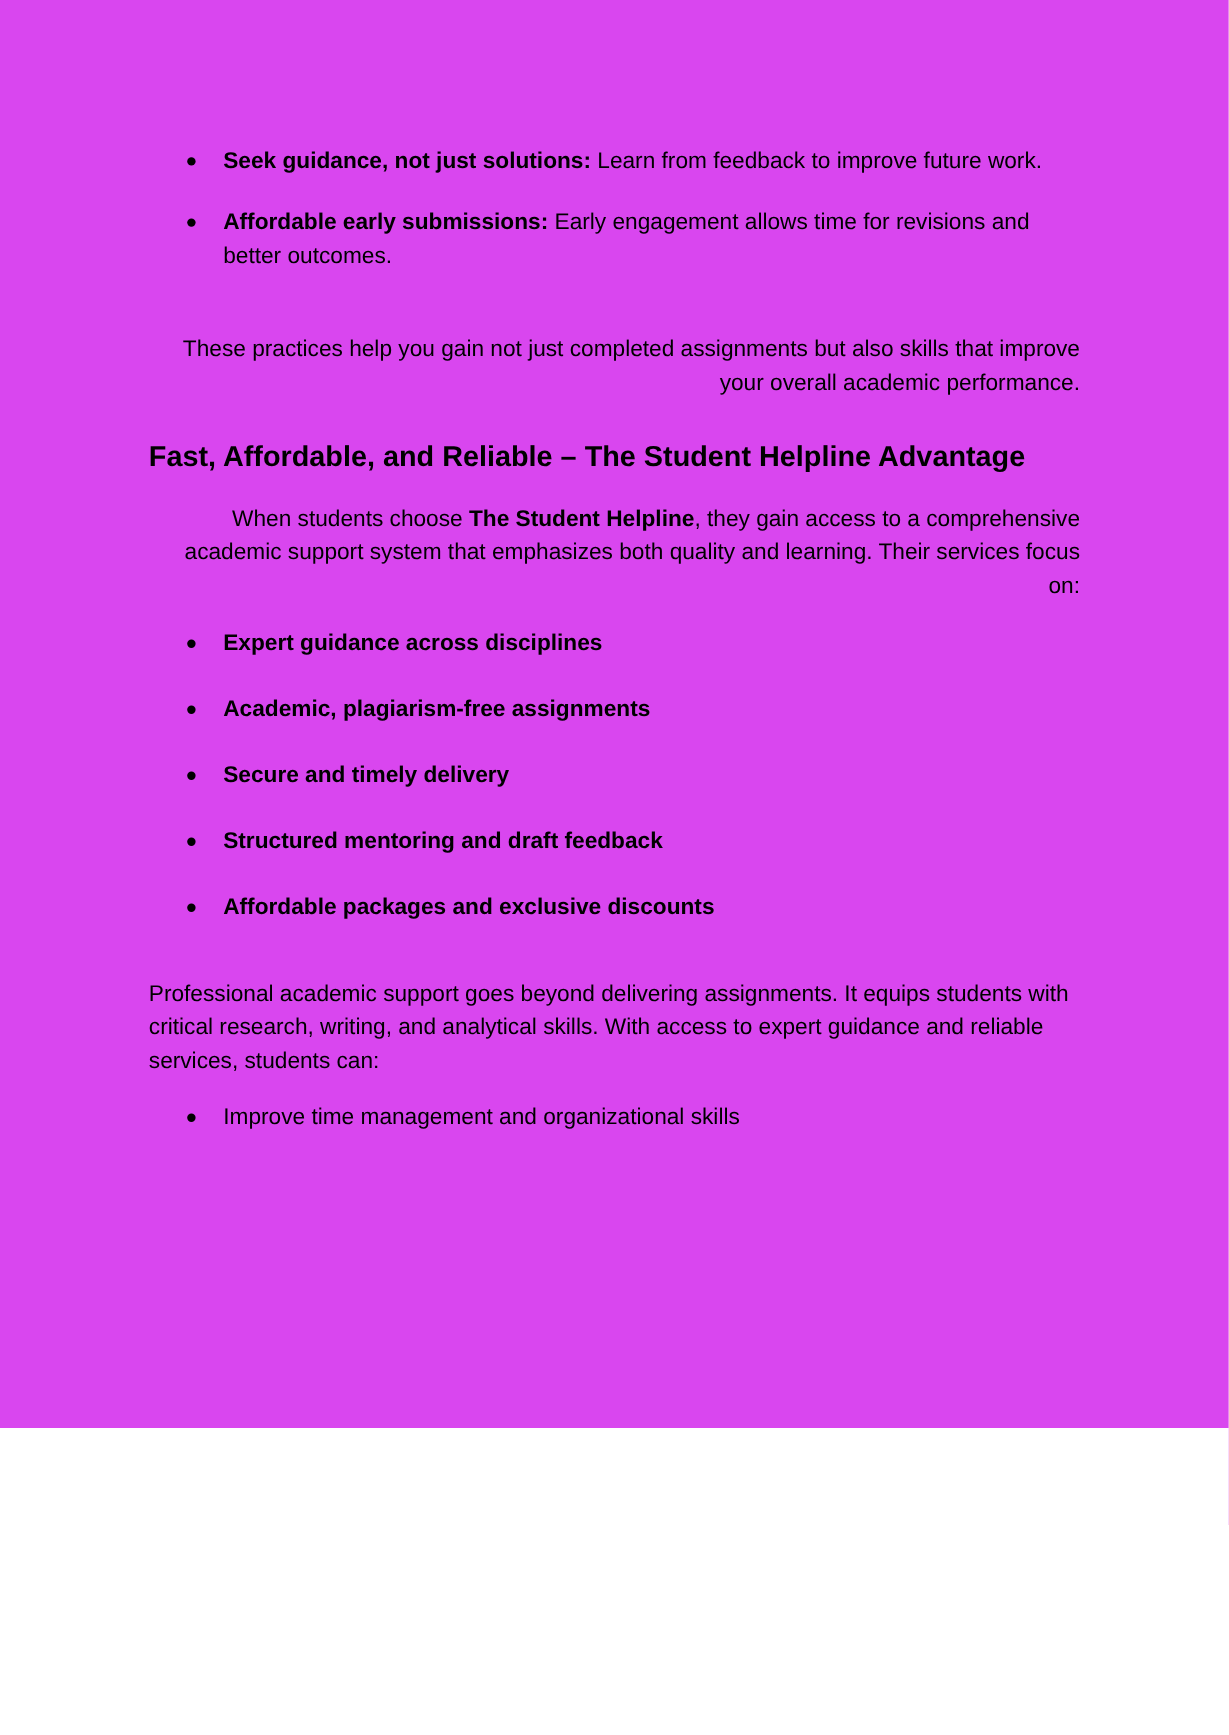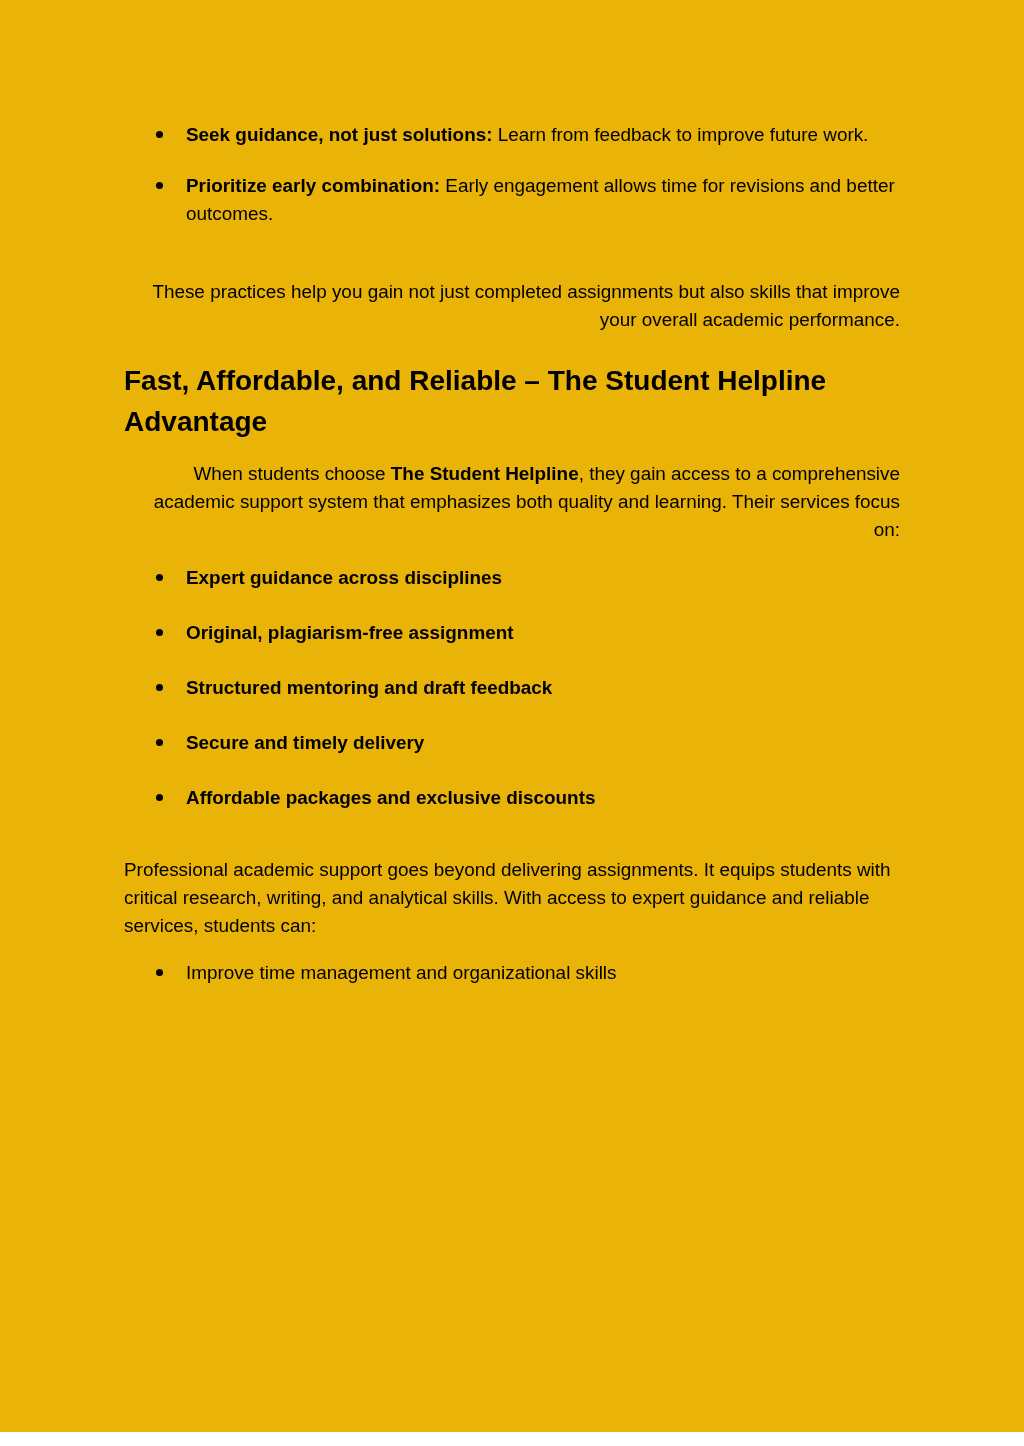--- a/index.html
+++ b/index.html
@@ -3,36 +3,36 @@
 <meta charset="utf-8">
 <style>
   html, body {
     margin: 0;
     padding: 0;
     background: #ffffff;
   }
   .page {
     position: relative;
     width: 1024px;
-    height: 1432px;
+    height: 1190px;
     margin: 0 auto;
-    background: #eab308;
+    background: #d946ef;
     box-sizing: border-box;
     padding: 121px 124px 0 124px;
     font-family: "Liberation Sans", "DejaVu Sans", sans-serif;
     font-size: 18.9px;
     line-height: 28px;
     color: #000000;
     overflow: hidden;
   }
   .para {
     margin: 0;
   }
   .heading {
-    font-size: 28px;
+    font-size: 24px;
     line-height: 41px;
     font-weight: bold;
     margin: 0 0 18px 0;
   }
   .bold { font-weight: bold; }
   .list {
     list-style: none;
     margin: 0;
     padding: 0;
   }
@@ -68,46 +68,46 @@
 
 <div class="page">
 
   <ul class="list tips">
     <li>
       <span class="bullet"></span>
       <span class="bold">Seek guidance, not just solutions:</span><span> Learn from feedback to improve future work.</span>
     </li>
     <li>
       <span class="bullet"></span>
-      <span class="bold">Prioritize early combination:</span><span> Early engagement allows time for revisions and better outcomes.</span>
+      <span class="bold">Affordable early submissions:</span><span> Early engagement allows time for revisions and better outcomes.</span>
     </li>
   </ul>
 
   <p class="para p-practices">These practices help you gain not just completed assignments but also skills that improve your overall academic performance.</p>
 
   <h1 class="heading h-advantage">Fast, Affordable, and Reliable – The Student Helpline Advantage</h1>
 
   <p class="para p-when"><span>When students choose </span><span class="bold">The Student Helpline</span><span>, they gain access to a comprehensive academic support system that emphasizes both quality and learning. Their services focus on:</span></p>
 
   <ul class="list services">
     <li>
       <span class="bullet"></span>
       <span>Expert guidance across disciplines</span>
     </li>
     <li>
       <span class="bullet"></span>
-      <span>Original, plagiarism-free assignment</span>
+      <span>Academic, plagiarism-free assignments</span>
+    </li>
+    <li>
+      <span class="bullet"></span>
+      <span>Secure and timely delivery</span>
     </li>
     <li>
       <span class="bullet"></span>
       <span>Structured mentoring and draft feedback</span>
-    </li>
-    <li>
-      <span class="bullet"></span>
-      <span>Secure and timely delivery</span>
     </li>
     <li>
       <span class="bullet"></span>
       <span>Affordable packages and exclusive discounts</span>
     </li>
   </ul>
 
 
 
   <p class="para p-professional">Professional academic support goes beyond delivering assignments. It equips students with critical research, writing, and analytical skills. With access to expert guidance and reliable services, students can:</p>

